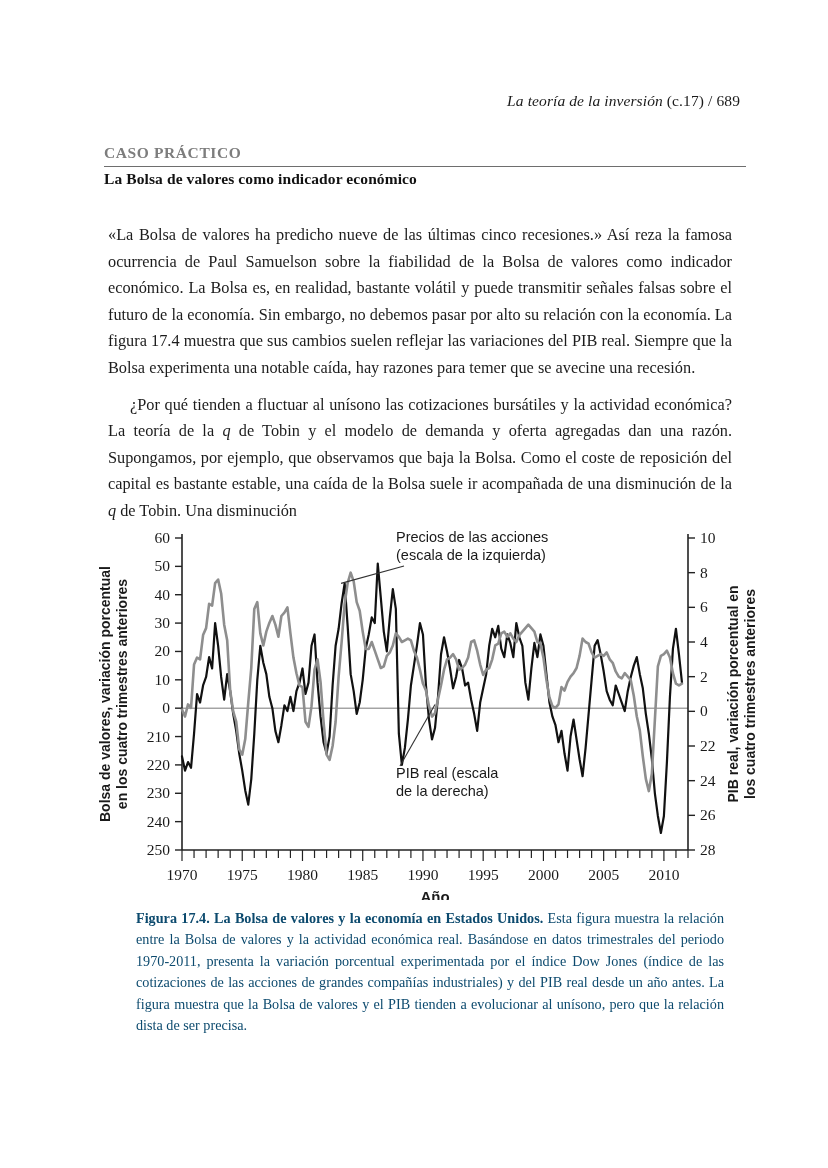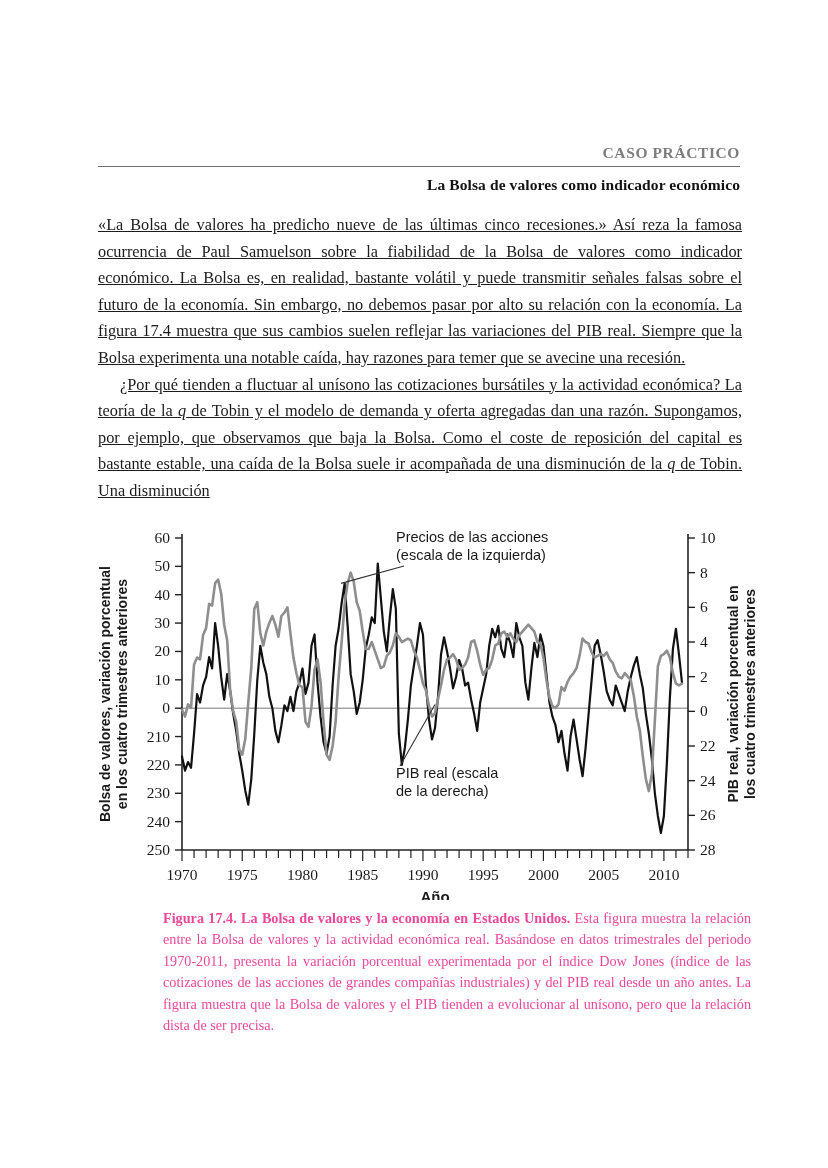--- a/index.html
+++ b/index.html
@@ -15,59 +15,65 @@
 
   
   .runhead{
     position:absolute; top:92px; right:88px;
     font-size:15.5px; letter-spacing:.1px;
     color:#1a1a1a; white-space:nowrap;
   }
   .runhead .ital{font-style:italic;}
 
   
-  .caso-wrap{position:absolute; top:144px; left:98px; width:642px;text-align:right;}
+  .caso-wrap{position:absolute; top:144px; left:104px; width:642px;}
   .caso-title{
     font-size:15.5px; font-weight:bold; color:#7d7d7d;
     letter-spacing:.6px; padding-bottom:4px;
   }
   .caso-rule{border-bottom:1.3px solid #6e6e6e; width:100%;}
   .caso-sub{
     font-size:15.5px; font-weight:bold; color:#121212;
-    margin-top:9px; letter-spacing:.1px;
+    margin-top:3px; letter-spacing:.1px;
   }
 
   
   .body-text{
     position:absolute; top:212px; left:98px; width:644px;
     font-size:16.3px; line-height:26.6px; text-align:justify;
     color:#1c1c1c;
   }
-  .body-text p{margin:0;text-decoration:underline;}
+  .body-text p{margin:10px;}
   .body-text p.indent{text-indent:22px;}
   .ital{font-style:italic;}
 
   
   .figure{position:absolute; top:520px; left:96px; width:672px; height:380px;}
   .figure svg{display:block;}
 
   
   .caption{
-    position:absolute; top:908px; left:163px; width:588px;
-    font-size:14.2px; line-height:21.4px; text-align:justify; color:#ec4899;
+    position:absolute; top:908px; left:136px; width:588px;
+    font-size:14.2px; line-height:21.4px; text-align:justify; color:#0c4a6e;
   }
   .caption p{margin:0;}
   .caption .bold{font-weight:bold;}
   .caption .src{margin-top:7px;}
 </style>
 </head>
 <body>
 
 <div class="page">
 
+  <div class="runhead">
+    <span class="ital">La teoría de la inversión</span>
+    <span>(c.17)</span>
+    <span>/</span>
+    <span>689</span>
+  </div>
 
   <div class="caso-wrap">
     <div class="caso-title">CASO PRÁCTICO</div>
     <div class="caso-rule"></div>
     <div class="caso-sub">La Bolsa de valores como indicador económico</div>
   </div>
 
   <div class="body-text">
     <p>«La Bolsa de valores ha predicho nueve de las últimas cinco recesiones.» Así reza la famosa ocurrencia de Paul Samuelson sobre la fiabilidad de la Bolsa de valores como indicador económico. La Bolsa es, en realidad, bastante volátil y puede transmitir señales falsas sobre el futuro de la economía. Sin embargo, no debemos pasar por alto su relación con la economía. La figura 17.4 muestra que sus cambios suelen reflejar las variaciones del PIB real. Siempre que la Bolsa experimenta una notable caída, hay razones para temer que se avecine una recesión.</p>
     <p class="indent"><span>¿Por qué tienden a fluctuar al unísono las cotizaciones bursátiles y la actividad económica? La teoría de la </span><span class="ital">q</span><span> de Tobin y el modelo de demanda y oferta agregadas dan una razón. Supongamos, por ejemplo, que observamos que baja la Bolsa. Como el coste de reposición del capital es bastante estable, una caída de la Bolsa suele ir acompañada de una disminución de la </span><span class="ital">q</span><span> de Tobin. Una disminución</span></p>

